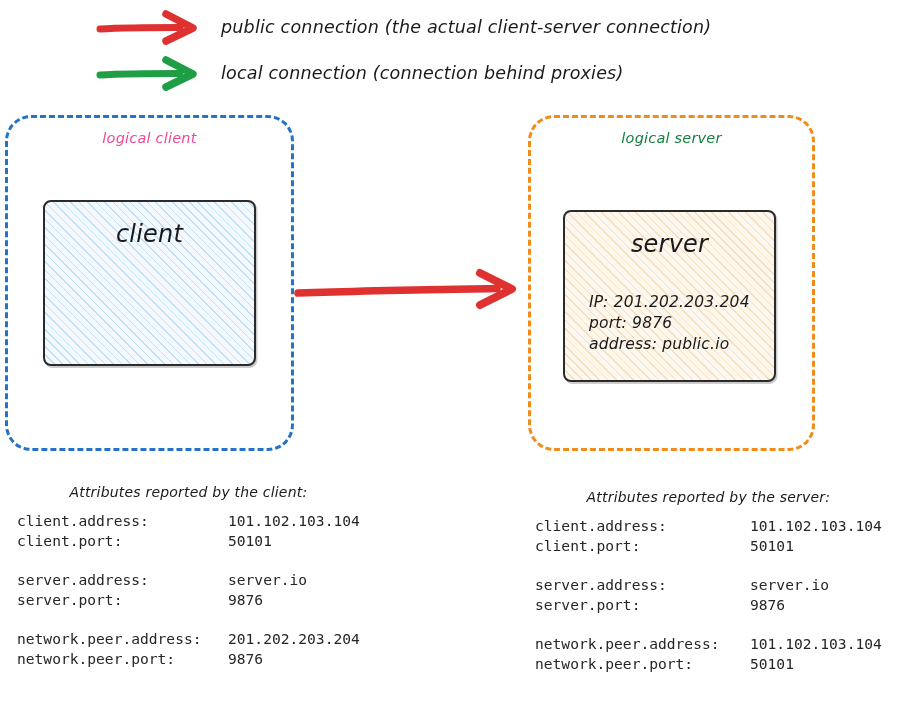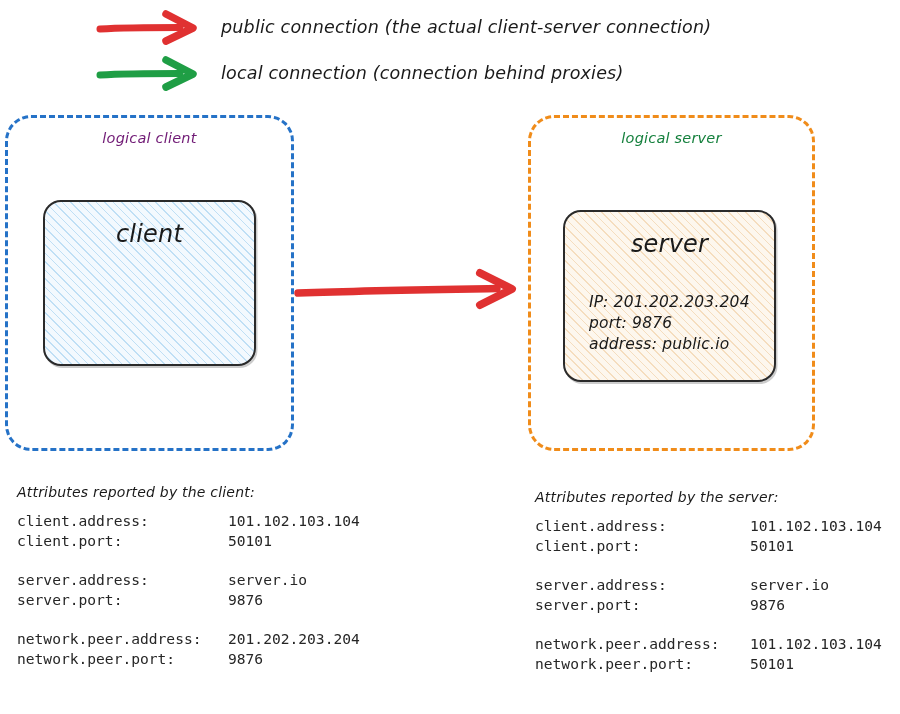--- a/index.html
+++ b/index.html
@@ -12,20 +12,21 @@
     height: 714px;
     position: relative;
     overflow: hidden;
     font-family: "DejaVu Sans", sans-serif;
     color: #1a1a1a;
   }
   .hand {
     font-family: "DejaVu Sans", sans-serif;
     font-style: italic;
     letter-spacing: 0.2px;
+    text-align: center;
   }
 
   
   #legend { position: absolute; left: 0; top: 0; width: 900px; height: 105px; }
   .legend-row { position: absolute; left: 0; width: 900px; height: 40px; }
   .legend-arrow { position: absolute; left: 96px; top: 0; width: 110px; height: 40px; }
   .legend-label {
     position: absolute;
     left: 221px;
     top: 5px;
@@ -45,29 +46,29 @@
   .logical-label {
     position: absolute;
     top: 12px;
     left: 0;
     width: 100%;
     text-align: center;
     font-size: 14.5px;
     white-space: nowrap;
   }
   #logical-client-box { left: 5px; top: 115px; width: 283px; height: 330px; border-color: #2572c7; }
-  #logical-client-box .logical-label { color: #701a75; text-align: center; }
+  #logical-client-box .logical-label { color: #ec4899; text-align: center; }
   #logical-server-box { left: 528px; top: 115px; width: 281px; height: 330px; border-color: #f08c1a; }
   #logical-server-box .logical-label { color: #15803d; }
 
   
   .node {
     position: absolute;
     border: 2.2px solid #2a2a2a;
-    border-radius: 18px;
+    border-radius: 8px;
     box-sizing: border-box;
     overflow: hidden;
     box-shadow: 1.5px 2px 0 rgba(0,0,0,0.20);
   }
   .node .node-title {
     position: absolute;
     left: 0; width: 100%;
     text-align: center;
     font-size: 24px;
     color: #1a1a1a;

